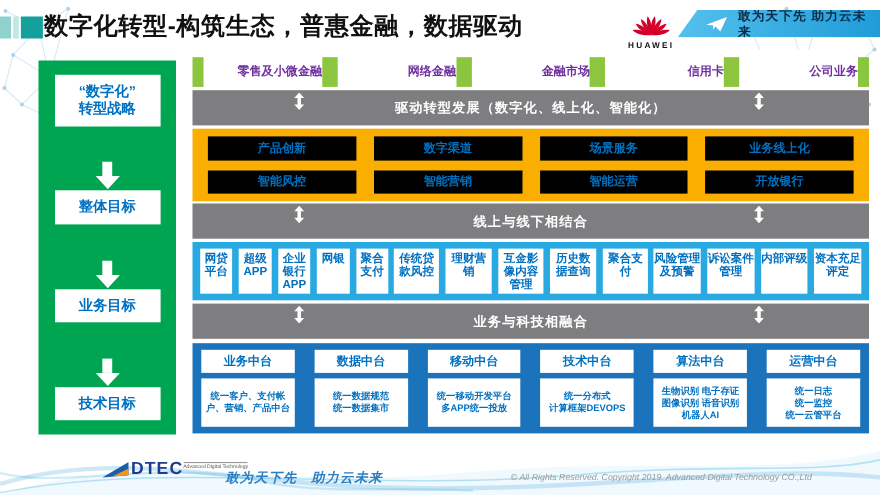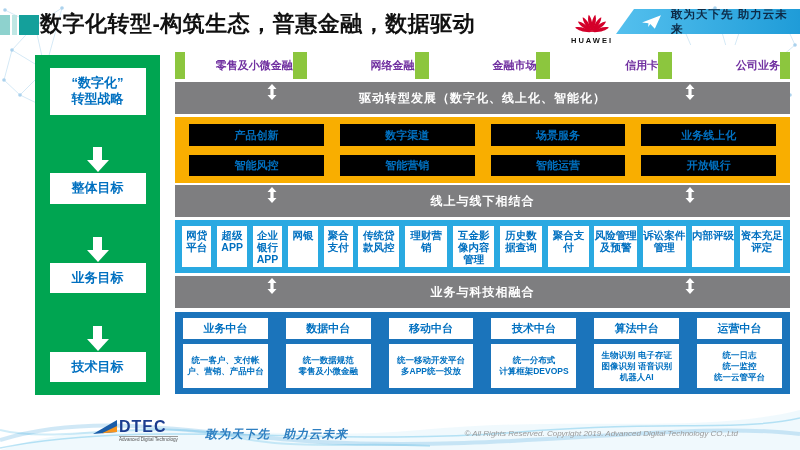--- a/index.html
+++ b/index.html
@@ -58,21 +58,21 @@
   .app-row .cell{flex:1;background:#fff;color:#0070c0;font-weight:bold;font-size:10.5px;line-height:1.15;text-align:center;padding:2.5px 0;}
 
   .dark-sec{background:#1b74bb;padding:6px 8px;display:flex;gap:18px;}
   .plat{flex:1;display:flex;flex-direction:column;gap:5px;}
   .plat-h{background:#fff;color:#0070c0;font-weight:bold;font-size:11px;text-align:center;padding:3px 0;}
   .plat-b{background:#fff;color:#0070c0;font-weight:bold;font-size:8.5px;line-height:1.3;flex:1;min-height:40px;
           display:flex;align-items:center;justify-content:center;text-align:center;white-space:pre-line;padding:2px 1px;}
 
   
   .dtec{position:absolute;left:93px;top:419px;display:flex;align-items:flex-start;gap:2px;}
-  .dtec-stack{display:flex;flex-direction:column;line-height:1;}
+  .dtec-stack{display:flex;line-height:1;}
   .dtec-word{font-size:16px;font-weight:900;color:#1c3d8f;letter-spacing:1px;}
   .dtec-sub{font-size:4.6px;color:#555;border-top:1px solid #999;margin-top:1px;padding-top:1px;}
   .tagline{position:absolute;left:205px;top:426px;font-size:12px;font-style:italic;font-weight:bold;color:#2e7fc1;white-space:pre;letter-spacing:1px;}
   .copyright{position:absolute;right:62px;top:429px;font-size:8px;font-style:italic;color:#9a9a9a;}
   .pagenum{position:absolute;right:7px;top:450px;font-size:11px;color:#a8d4ee;}
 </style>
 </head>
 <body>
 
 <div class="slide">
@@ -285,21 +285,21 @@
     <div class="dark-sec">
 
         <div class="plat">
           <div class="plat-h">业务中台</div>
           <div class="plat-b">统一客户、支付帐户、营销、产品中台</div>
         </div>
 
         <div class="plat">
           <div class="plat-h">数据中台</div>
           <div class="plat-b">统一数据规范
-零售及小微金融</div>
+统一数据集市</div>
         </div>
 
         <div class="plat">
           <div class="plat-h">移动中台</div>
           <div class="plat-b">统一移动开发平台
 多APP统一投放</div>
         </div>
 
         <div class="plat">
           <div class="plat-h">技术中台</div>

